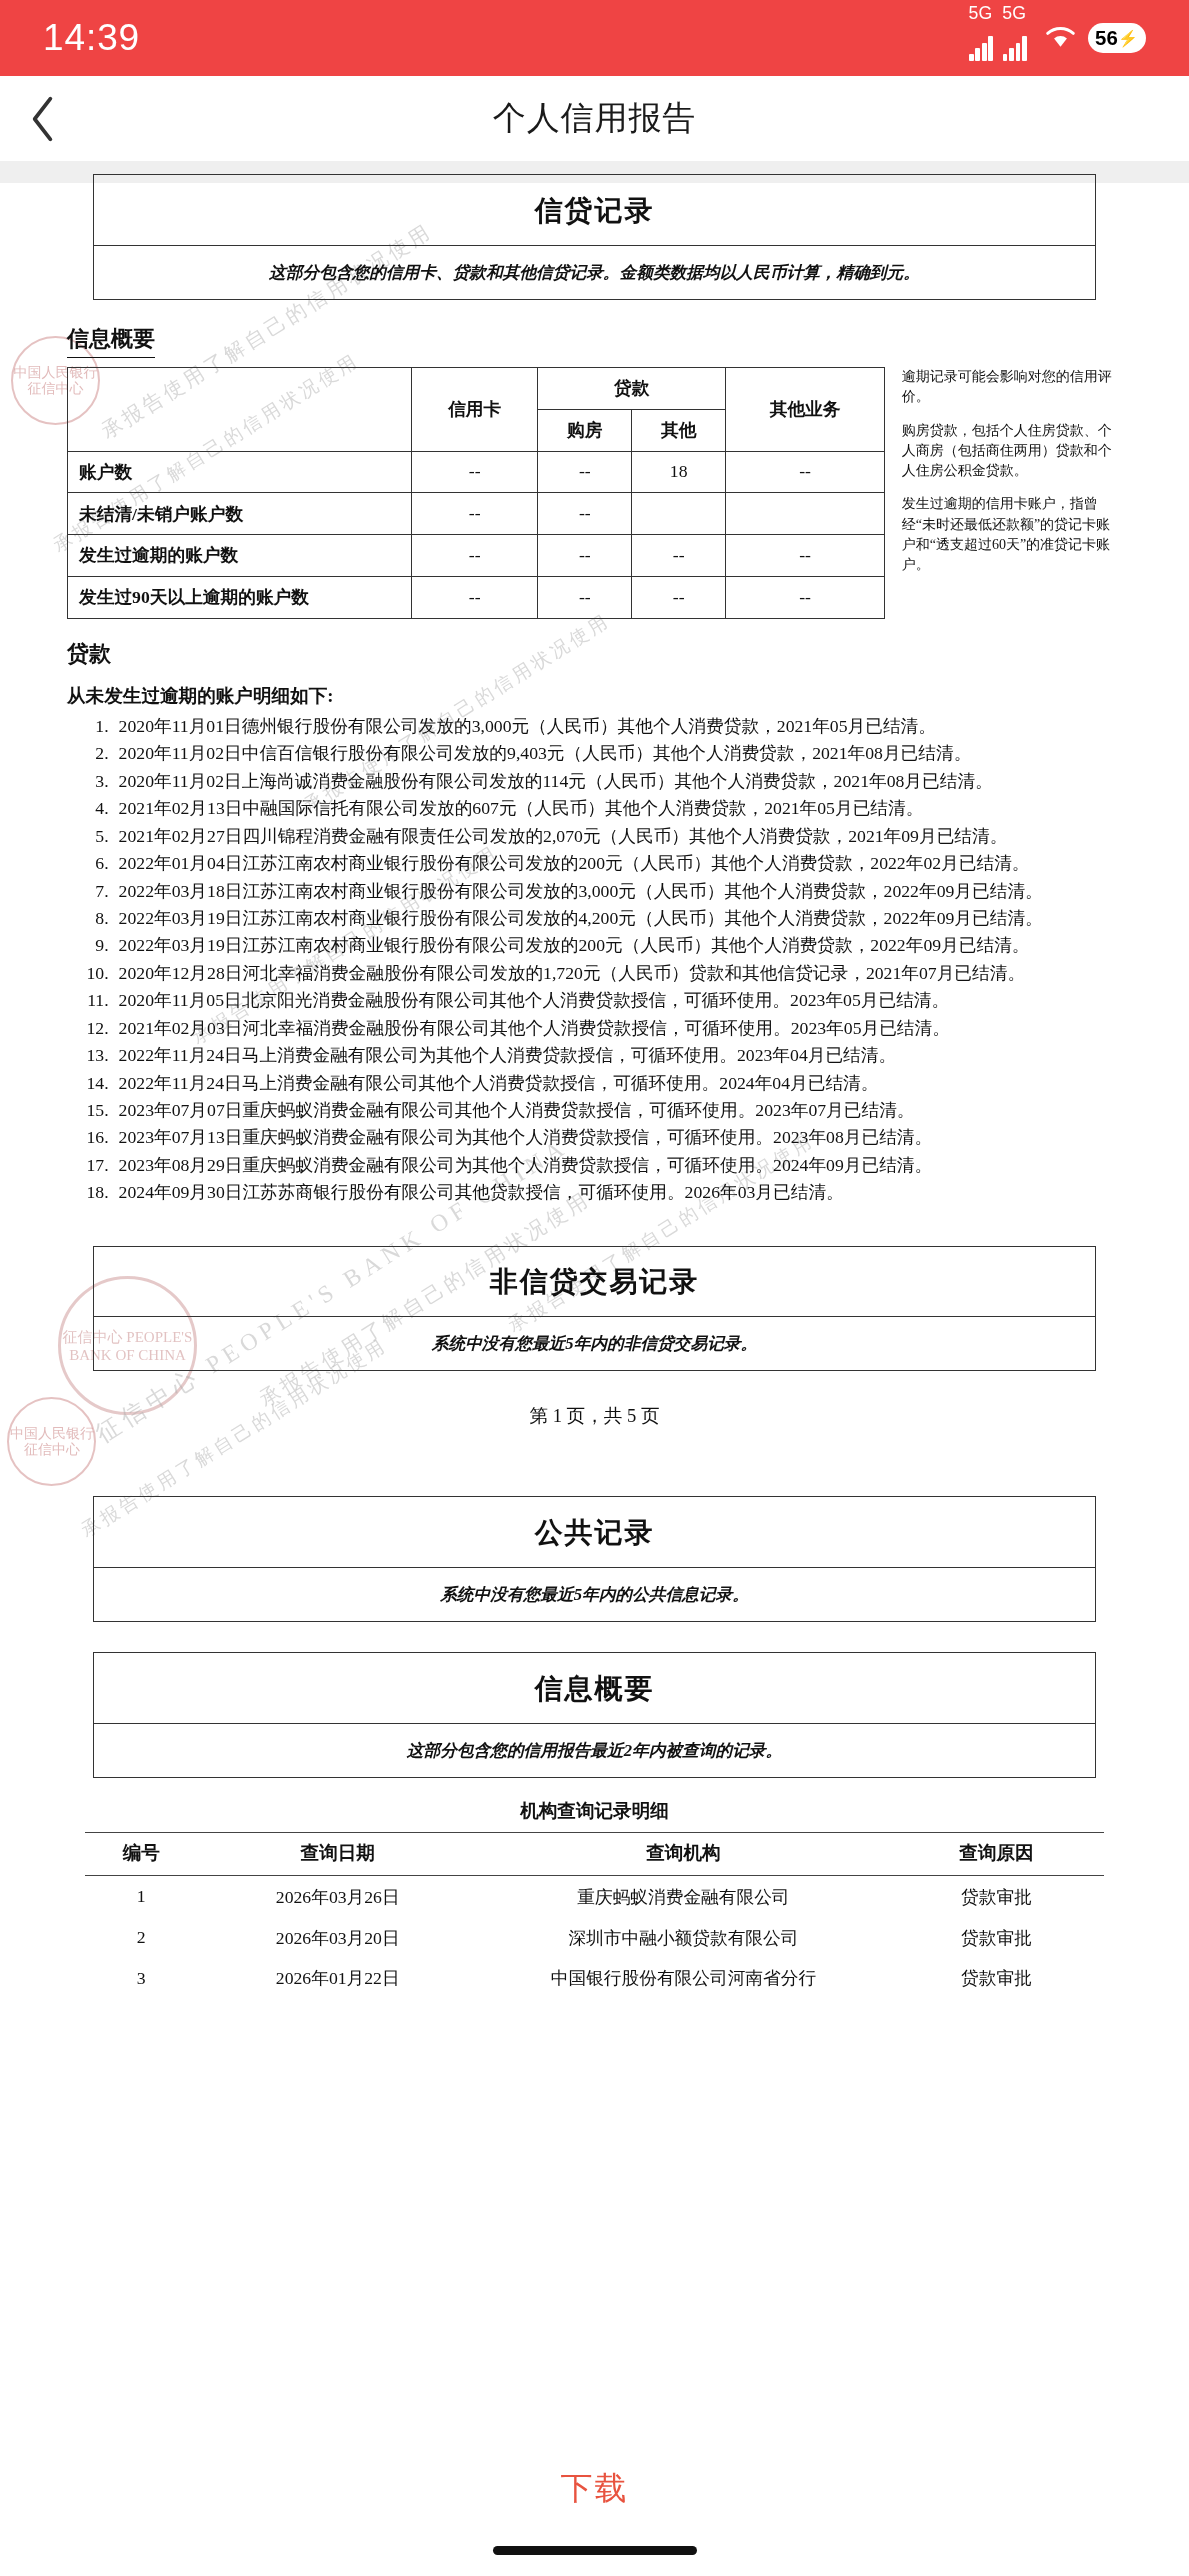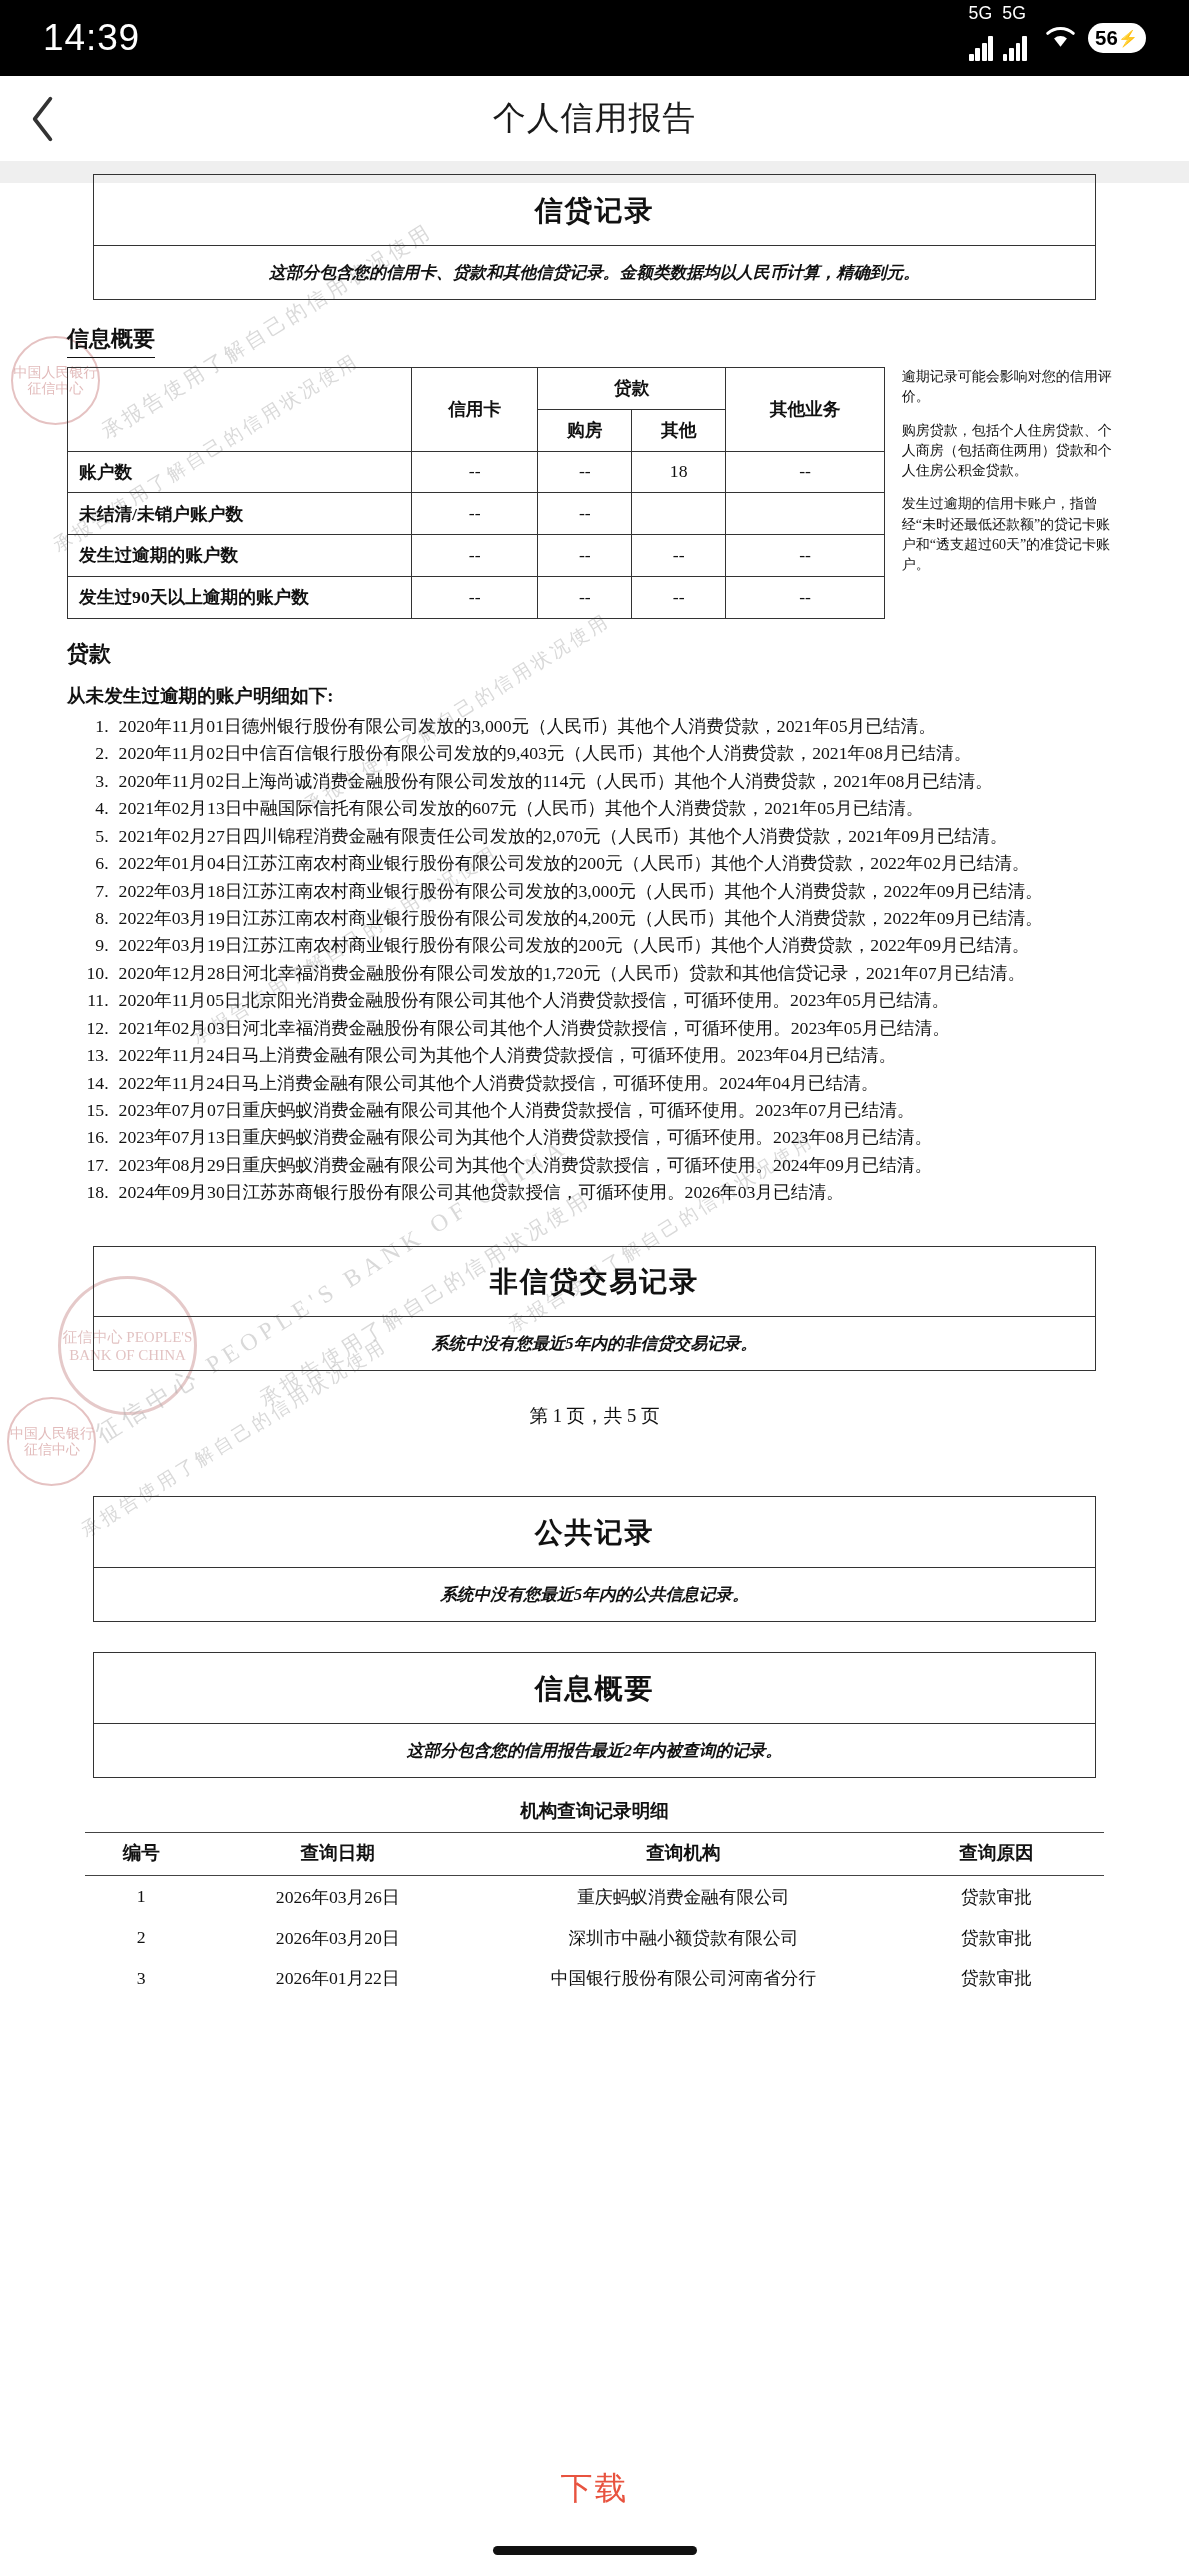--- a/index.html
+++ b/index.html
@@ -8,21 +8,21 @@
     height: 2576px;
     background: #ffffff;
     font-family: "Liberation Sans", sans-serif;
     overflow: hidden;
     position: relative;
   }
 
   
   .statusbar {
     height: 76px;
-    background: #000000;
+    background: #ef4444;
     display: flex;
     align-items: center;
     justify-content: space-between;
     padding: 0 43px;
     color: #ffffff;
   }
   .clock { font-size: 37px; font-weight: 500; letter-spacing: 0.9px; }
   .status-right { display: flex; align-items: center; gap: 9.3px; }
   .net-grp { display: flex; align-items: flex-end; gap: 2.8px; flex-direction: column; }
   .net-label { font-size: 17.7px; line-height: 1; margin-right: 0.9px; position: relative; top: -9.3px; }

